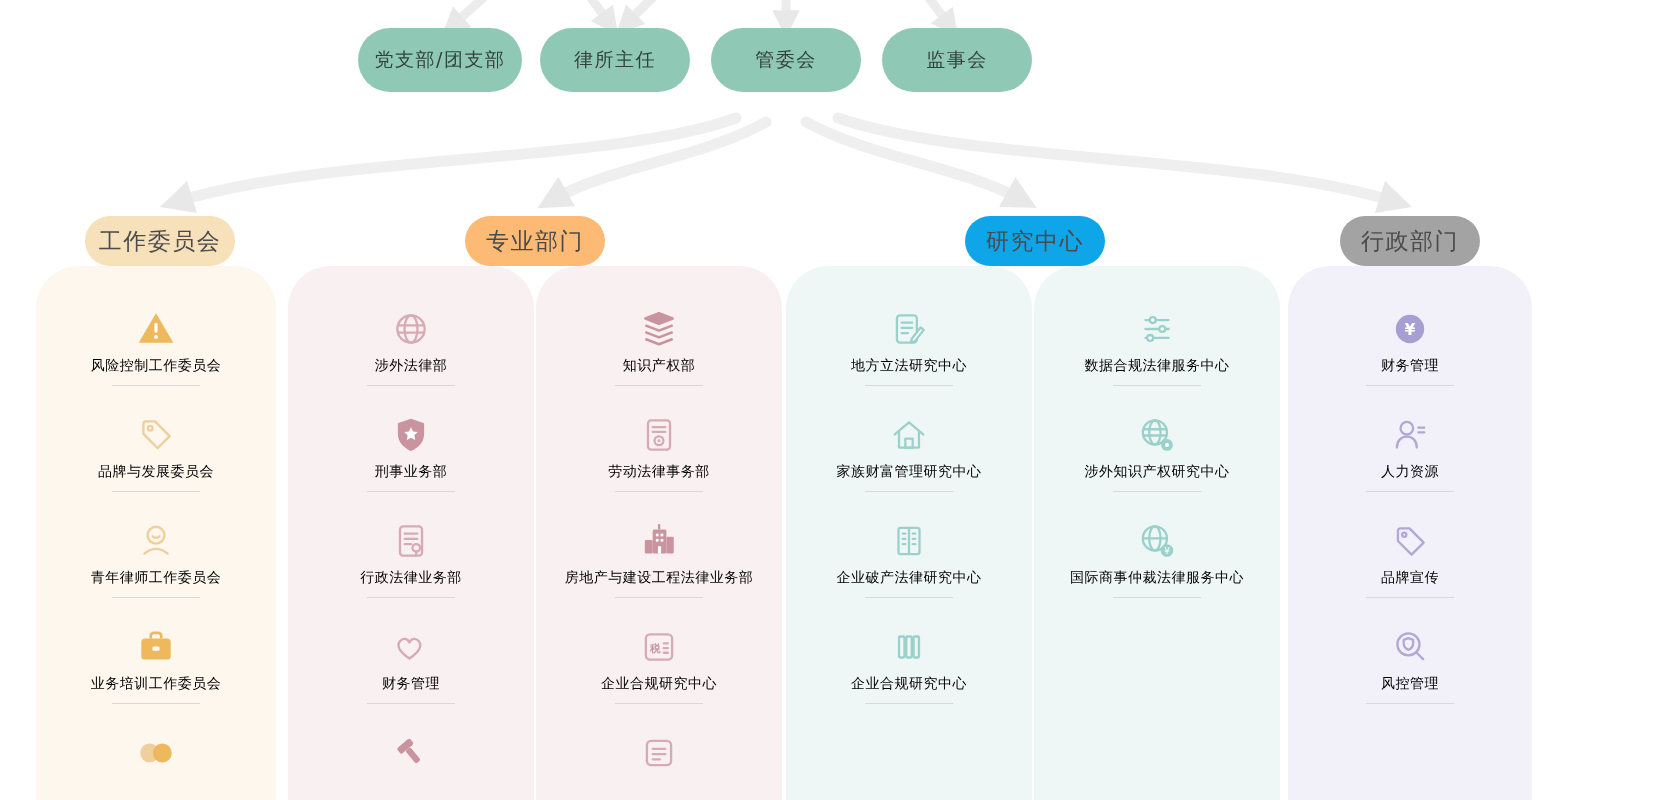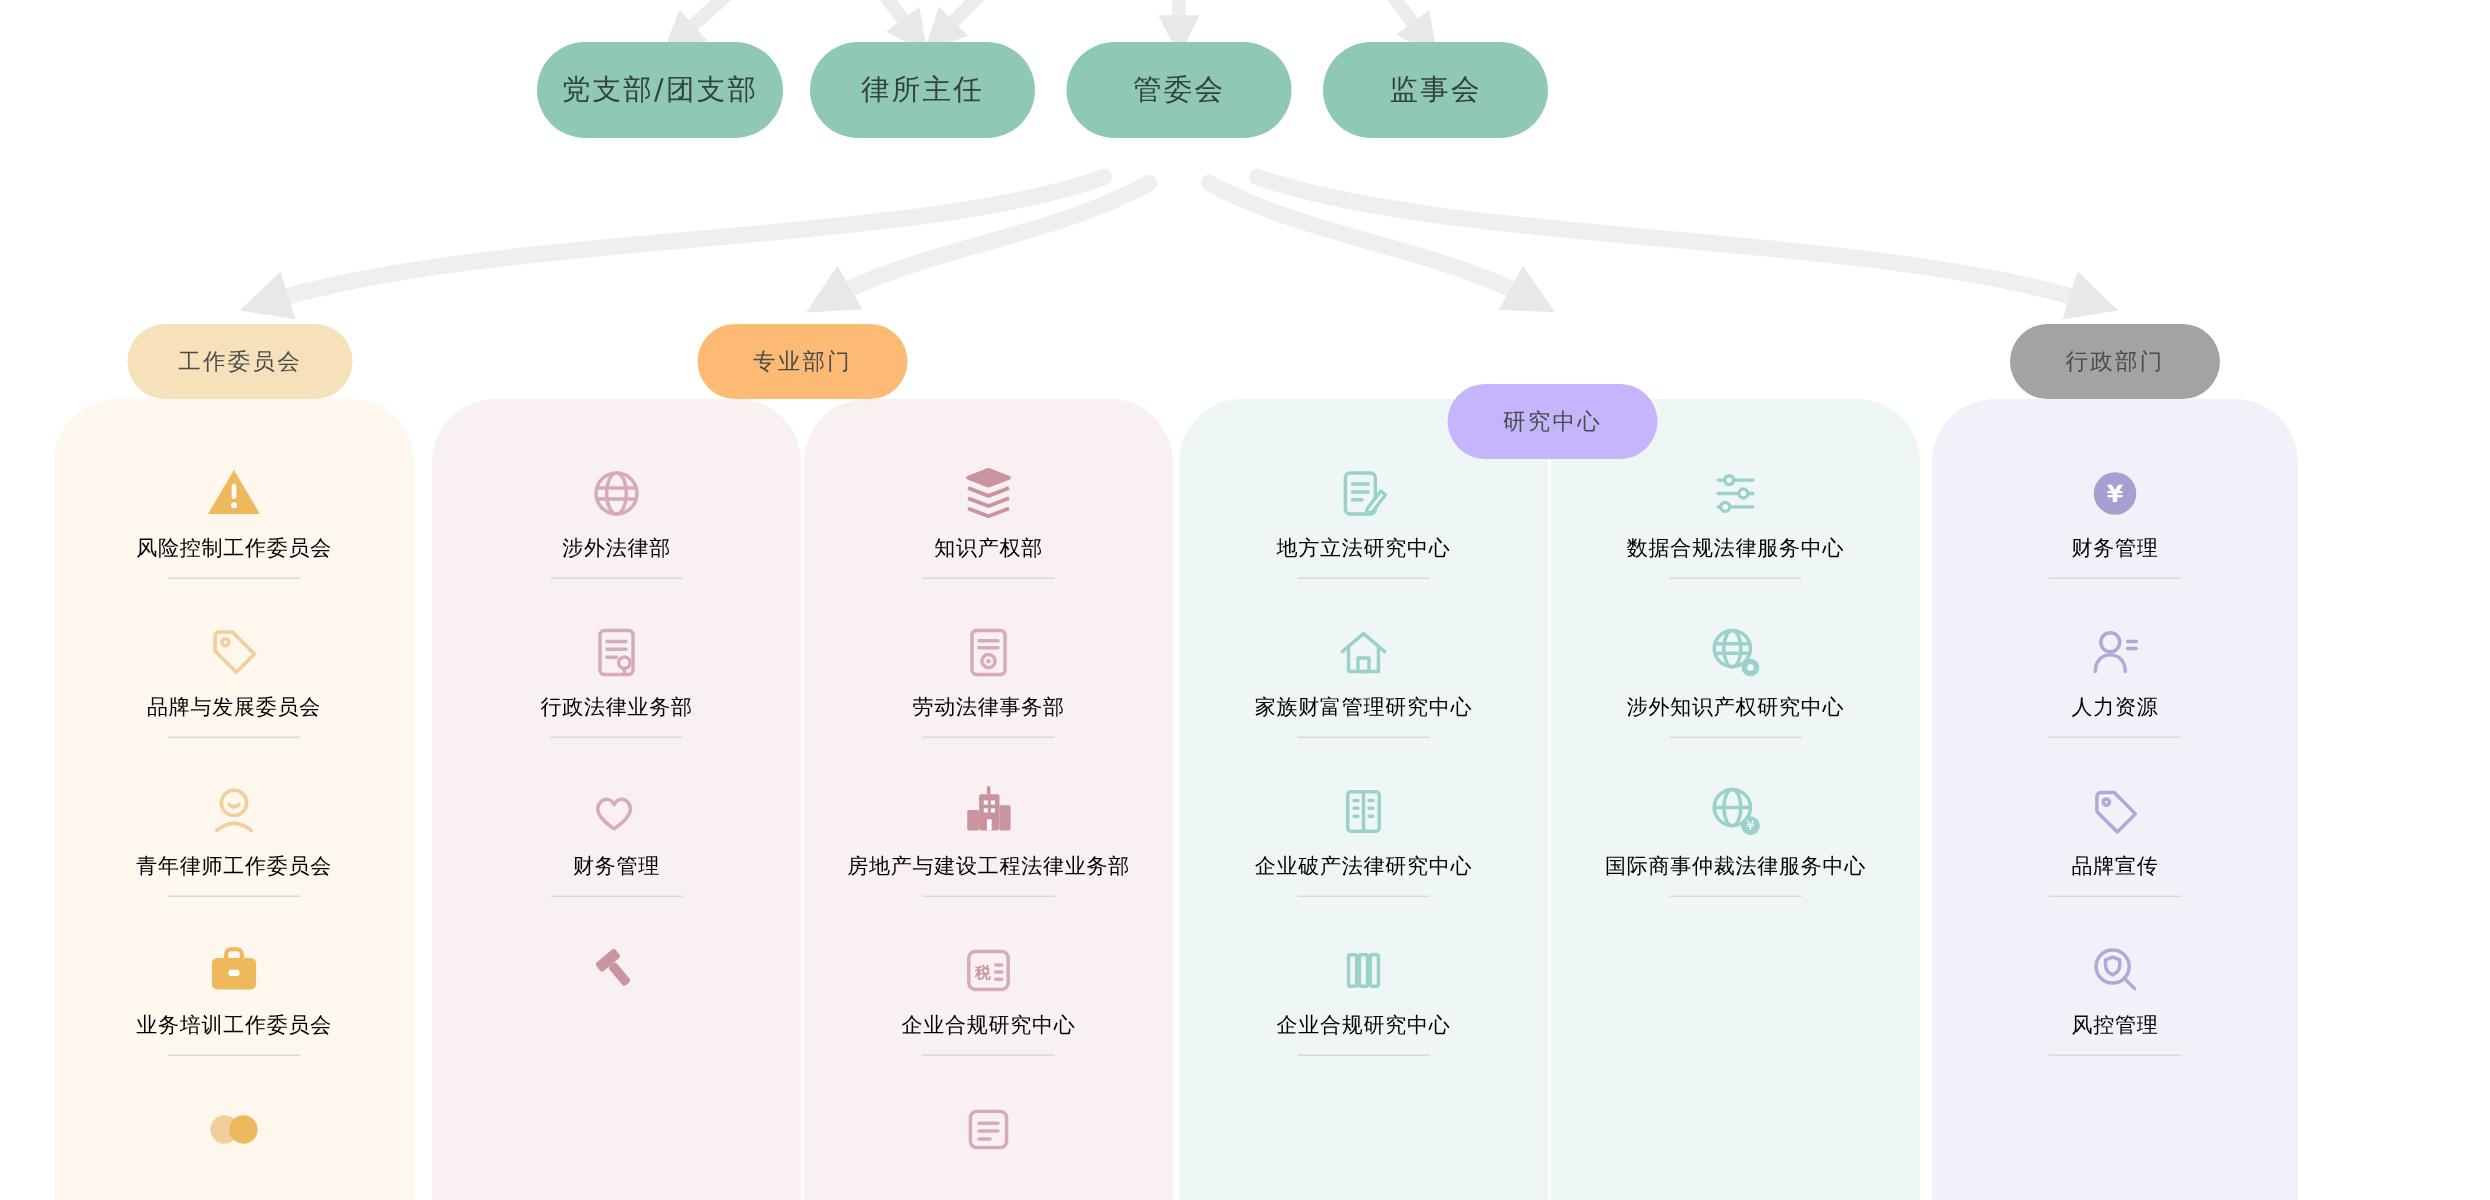--- a/index.html
+++ b/index.html
@@ -5,25 +5,25 @@
   * { margin:0; padding:0; box-sizing:border-box; }
   html,body { width:1660px; height:800px; overflow:hidden; background:#ffffff;
               font-family:"DejaVu Sans","Liberation Sans",sans-serif; }
   .stage { position:relative; width:1660px; height:800px; }
   .arrows { position:absolute; left:0; top:0; z-index:0; }
 
   .pill { position:absolute; display:flex; align-items:center; justify-content:center;
           border-radius:999px; white-space:nowrap; }
   .top-pill { top:28px; height:64px; background:#8fc9b6; color:#32433d;
               font-size:19px; letter-spacing:1.5px; z-index:3; }
-  .col-head { top:216px; height:50px; font-size:15px; color:#4b4b4b;
+  .col-head { top:216px; height:50px; font-size:23px; color:#4b4b4b;
               letter-spacing:1.5px; z-index:3; }
   .h1 { background:#f6e1bb; }
   .h2 { background:#fdba74; }
-  .h3 { background:#c4b5fd;margin-top:40px; }
+  .h3 { background:#0ea5e9; }
   .h4 { background:#a3a3a3; }
 
   .card { position:absolute; top:266px; height:620px; border-radius:42px 42px 0 0;
           z-index:1; display:flex; flex-direction:column; align-items:center;
           padding-top:42px; }
   .c1  { left:36px;   width:240px; background:#fdf7ee; }
   .c2a { left:288px;  width:246px; background:#f9f0f1; }
   .c2b { left:536px;  width:246px; background:#f9f0f1; }
   .c3a { left:786px;  width:246px; background:#eff7f6; }
   .c3b { left:1034px; width:246px; background:#eff7f6; }
@@ -120,20 +120,28 @@
     <div class="item">
       <svg class="icon" viewBox="0 0 40 40" fill="none" stroke="#d6abb5" stroke-width="2.2">
           <circle cx="20" cy="20" r="13"></circle>
           <ellipse cx="20" cy="20" rx="6.2" ry="13"></ellipse>
           <path d="M7.5 16.5 h25 M7.5 23.5 h25"></path>
         </svg>
       <div class="label">涉外法律部</div>
       <div class="rule"></div>
     </div>
     <div class="item">
+      <svg class="icon" viewBox="0 0 40 40">
+          <path d="M20 4.5 l12.5 4.2 v9.8 c0 8.2 -5.2 13.4 -12.5 16.8 C12.7 31.9 7.5 26.7 7.5 18.5 v-9.8 Z" fill="#c9939f"></path>
+          <path d="M20 12.5 l2 4.1 4.5 0.6 -3.3 3.1 0.8 4.4 -4 -2.2 -4 2.2 0.8 -4.4 -3.3 -3.1 4.5 -0.6 Z" fill="#fff"></path>
+        </svg>
+      <div class="label">刑事业务部</div>
+      <div class="rule"></div>
+    </div>
+    <div class="item">
       <svg class="icon" viewBox="0 0 40 40" fill="none" stroke="#d6abb5" stroke-width="2.2" stroke-linecap="round">
           <rect x="9.5" y="6" width="21" height="28" rx="3"></rect>
           <path d="M14 13 h12 M14 18 h12 M14 23 h6"></path>
           <circle cx="25" cy="26.5" r="3.6"></circle>
           <path d="M25 30 v3.5"></path>
         </svg>
       <div class="label">行政法律业务部</div>
       <div class="rule"></div>
     </div>
     <div class="item">

